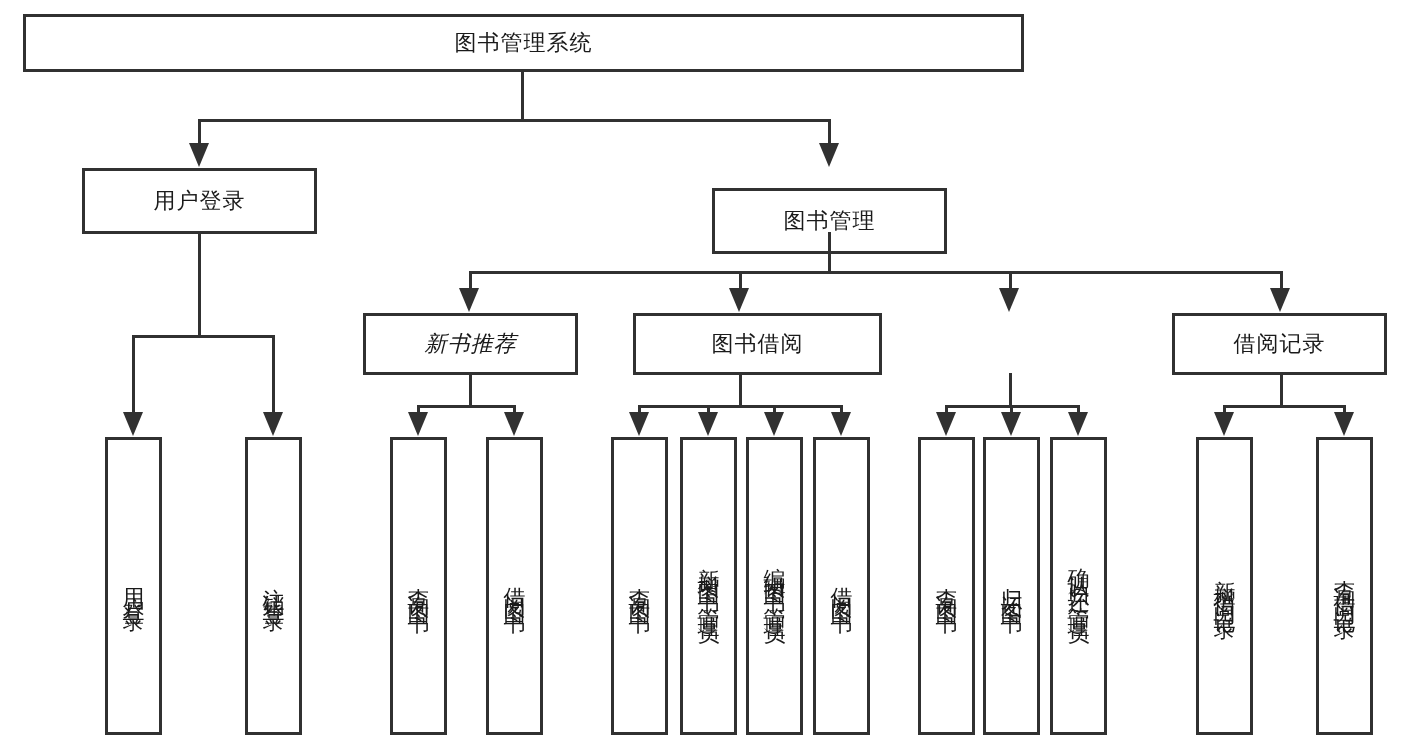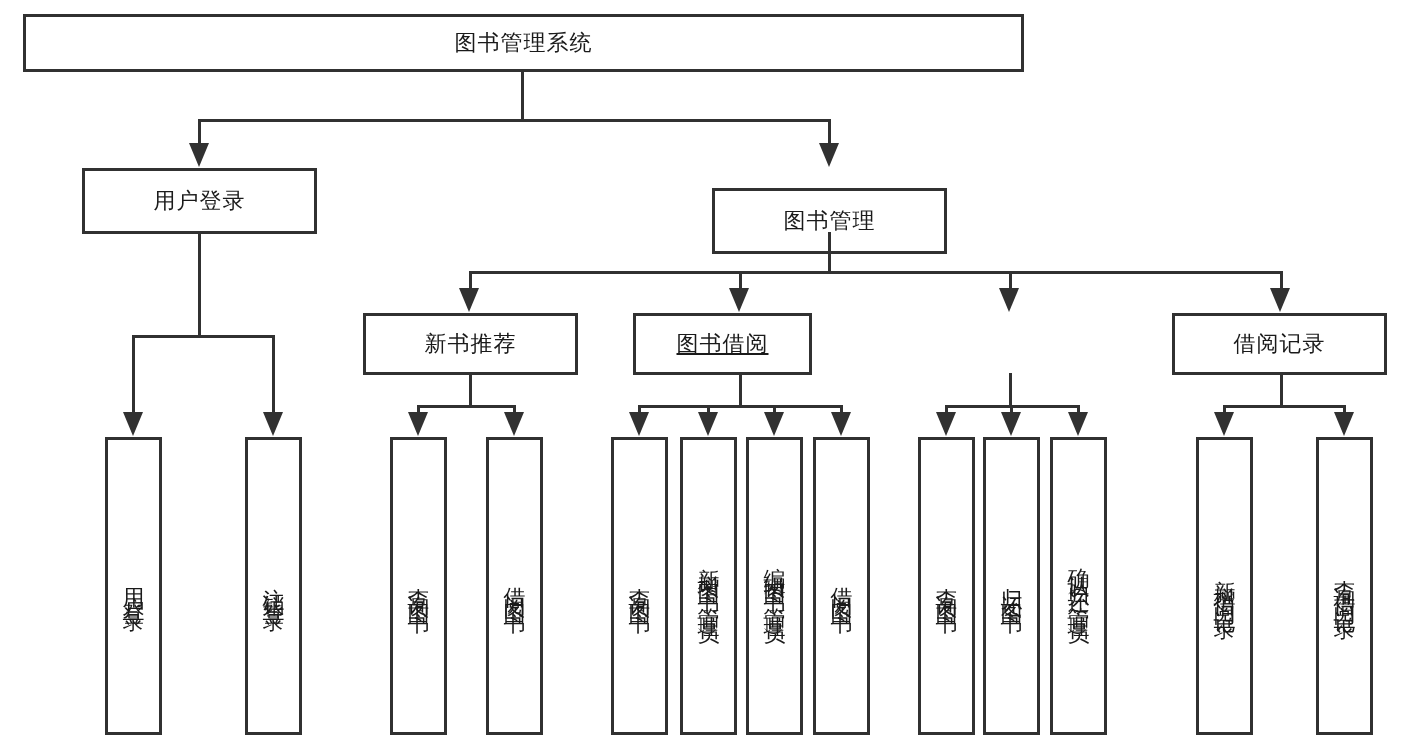--- a/index.html
+++ b/index.html
@@ -43,25 +43,25 @@
   </div>
 
   <div class="box" style="left:82px; top:168px; width:235px; height:66px;">
     <span class="hlabel">用户登录</span>
   </div>
 
   <div class="box" style="left:712px; top:168px; width:235px; height:66px;margin-top:20px;">
     <span class="hlabel">图书管理</span>
   </div>
 
-  <div class="box" style="left:363px; top:313px; width:215px; height:62px;">
+  <div class="box" style="left:363px; top:313px; width:215px; height:62px;font-style:italic;">
     <span class="hlabel">新书推荐</span>
   </div>
 
-  <div class="box" style="left:633px; top:313px; width:179px; height:62px;text-decoration:underline;">
+  <div class="box" style="left:633px; top:313px; width:249px; height:62px;">
     <span class="hlabel">图书借阅</span>
   </div>
 
 
   <div class="box" style="left:1172px; top:313px; width:215px; height:62px;">
     <span class="hlabel">借阅记录</span>
   </div>
 
   <div class="box" style="left:105px; top:437px; width:57px; height:298px;">
     <span class="vlabel">用户登录</span>

